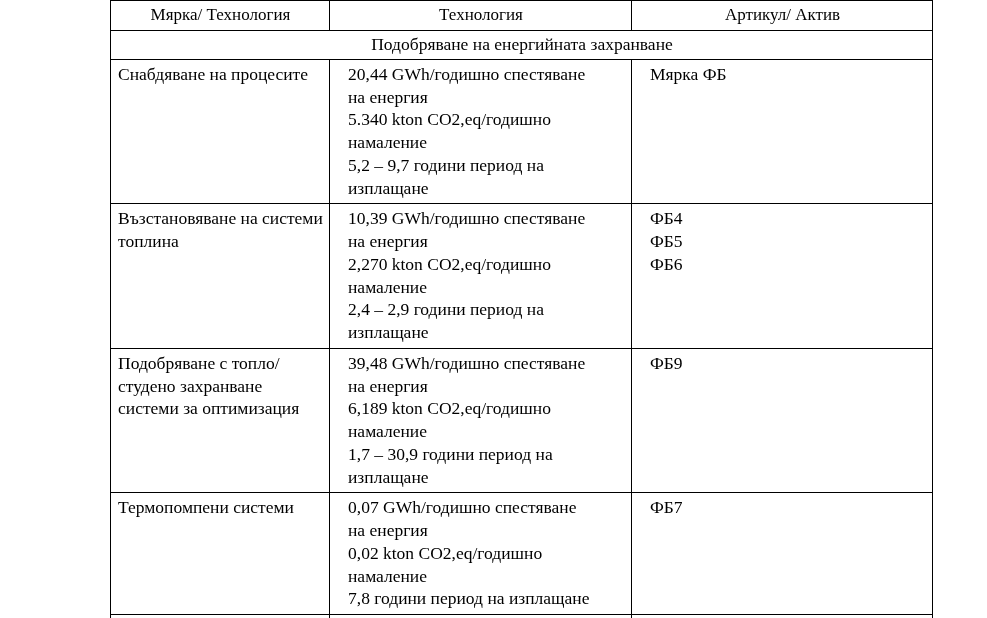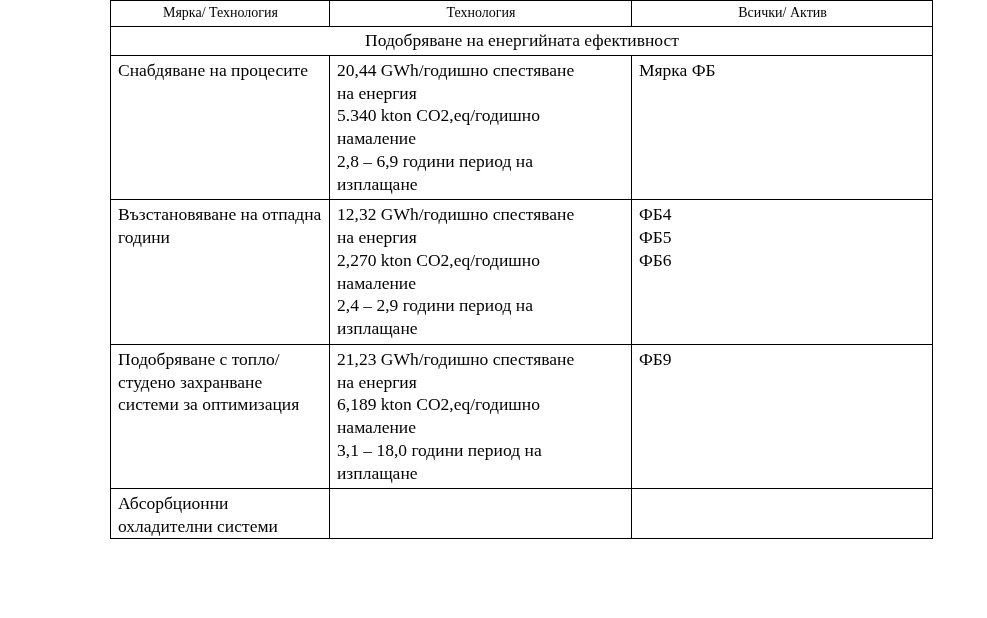--- a/index.html
+++ b/index.html
@@ -37,106 +37,119 @@
     font-weight: normal;
   }
   
   col.c1 { width: 219px; }
   col.c2 { width: 302px; }
   col.c3 { width: 301px; }
 
   thead th {
     text-align: center;
     font-weight: bold;
-    font-size: 14px;
+    font-size: 17px;
     padding-top: 2px;
     padding-bottom: 4px;
   }
   tr.subheader td {
     text-align: center;
     padding-top: 2px;
     padding-bottom: 3px;
   }
   td.cell-measure { }
   td.cell-potential { }
   td.cell-asset { }
-  .line { display: block; }
+  .line { display: block; margin-left: 11px; }
   .nowrap { white-space: nowrap; }
   
   tr.last-row td { padding-bottom: 0; }
 </style>
 </head>
 <body>
 
 <div class="page">
   <table class="doc-table">
     <colgroup>
       <col class="c1">
       <col class="c2">
       <col class="c3">
     </colgroup>
     <thead>
       <tr>
         <th>Мярка/ Технология</th>
         <th>Технология</th>
-        <th>Всички/ Актив</th>
+        <th>Артикул/ Актив</th>
       </tr>
     </thead>
     <tbody>
       <tr class="subheader">
-        <td colspan="3">Подобряване на енергийната ефективност</td>
+        <td colspan="3">Подобряване на енергийната захранване</td>
       </tr>
 
       <tr>
         <td class="cell-measure">Снабдяване на процесите</td>
         <td class="cell-potential">
           <span class="line">20,44 GWh/годишно спестяване</span>
           <span class="line">на енергия</span>
           <span class="line">5.340 kton CO2,eq/годишно</span>
           <span class="line">намаление</span>
-          <span class="line">2,8 – 6,9 години период на</span>
+          <span class="line">5,2 – 9,7 години период на</span>
           <span class="line">изплащане</span>
         </td>
         <td class="cell-asset">
           <span class="line">Мярка ФБ</span>
         </td>
       </tr>
 
       <tr>
-        <td class="cell-measure">Възстановяване на отпадна години</td>
+        <td class="cell-measure">Възстановяване на системи топлина</td>
         <td class="cell-potential">
-          <span class="line">12,32 GWh/годишно спестяване</span>
+          <span class="line">10,39 GWh/годишно спестяване</span>
           <span class="line">на енергия</span>
           <span class="line">2,270 kton CO2,eq/годишно</span>
           <span class="line">намаление</span>
           <span class="line">2,4 – 2,9 години период на</span>
           <span class="line">изплащане</span>
         </td>
         <td class="cell-asset">
           <span class="line">ФБ4</span>
           <span class="line">ФБ5</span>
           <span class="line">ФБ6</span>
         </td>
       </tr>
 
       <tr>
         <td class="cell-measure">Подобряване с топло/студено захранване системи за оптимизация</td>
         <td class="cell-potential">
-          <span class="line">21,23 GWh/годишно спестяване</span>
+          <span class="line">39,48 GWh/годишно спестяване</span>
           <span class="line">на енергия</span>
           <span class="line">6,189 kton CO2,eq/годишно</span>
           <span class="line">намаление</span>
-          <span class="line">3,1 – 18,0 години период на</span>
+          <span class="line">1,7 – 30,9 години период на</span>
           <span class="line">изплащане</span>
         </td>
         <td class="cell-asset">
           <span class="line">ФБ9</span>
         </td>
       </tr>
 
+      <tr>
+        <td class="cell-measure">Термопомпени системи</td>
+        <td class="cell-potential">
+          <span class="line">0,07 GWh/годишно спестяване</span>
+          <span class="line">на енергия</span>
+          <span class="line">0,02 kton CO2,eq/годишно</span>
+          <span class="line">намаление</span>
+          <span class="line nowrap">7,8 години период на изплащане</span>
+        </td>
+        <td class="cell-asset">
+          <span class="line">ФБ7</span>
+        </td>
+      </tr>
 
       <tr class="last-row">
         <td class="cell-measure">Абсорбционни охладителни системи</td>
         <td class="cell-potential">
           
           
           
           
           
         </td>

